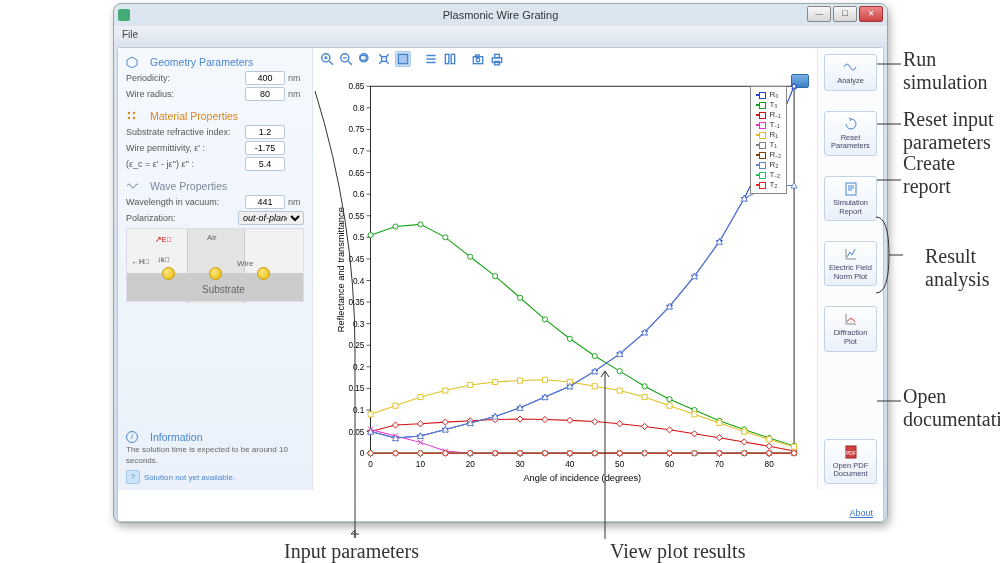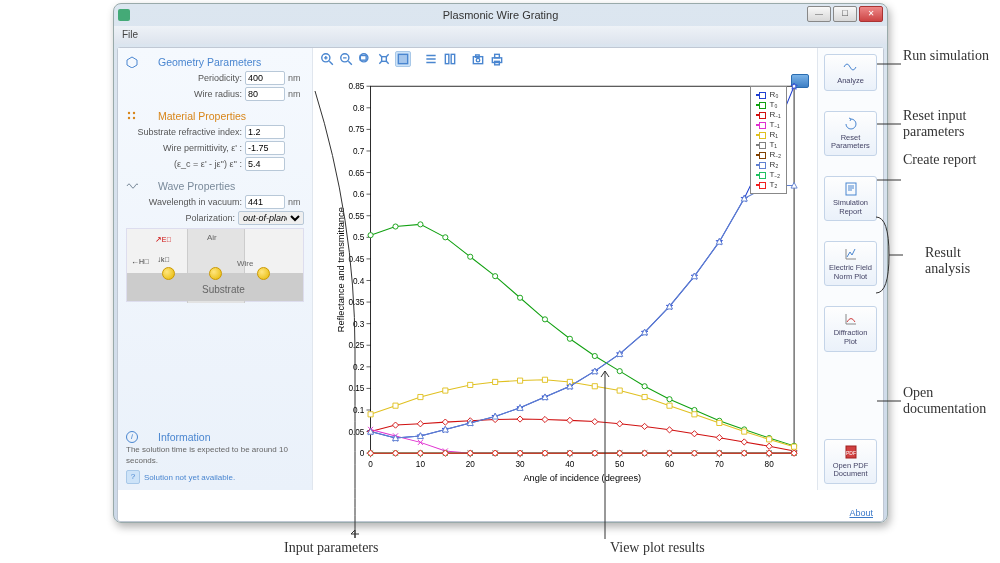--- a/index.html
+++ b/index.html
@@ -11,27 +11,27 @@
 .title{position:absolute;left:50%;transform:translateX(-50%);font-size:11px;color:#333}
 .winbtns{position:absolute;right:4px;top:2px;display:flex;gap:2px}
 .wb{width:24px;height:16px;border:1px solid #888;background:linear-gradient(#f8f8f8,#d8d8d8);border-radius:2px;font-size:8px;text-align:center;line-height:14px;color:#555}
 .wb.close{background:linear-gradient(#e88,#c44);color:#fff;border-color:#a33}
 .menubar{height:18px;background:linear-gradient(#eef2f7,#dde4ee);padding:0 8px;font-size:10px;line-height:18px;color:#444}
 .client{background:#fff;margin:3px;border-radius:3px;height:475px;border:1px solid #c0c8d4;position:relative}
 .hdr{padding:6px 10px;font-size:14px;color:#3a78c8;border-bottom:1px solid #e0e6ee;position:relative}
 .brand{position:absolute;right:10px;top:4px;font-size:7px;color:#888;text-align:right;line-height:1}
 .body{display:flex;height:442px}
 .sidebar-l{width:195px;background:linear-gradient(#f5f9fe,#eaf1fa);border-right:1px solid #e0e6ee;padding:6px 8px;display:flex;flex-direction:column;gap:6px}
-.sect-h{font-size:10.5px;color:#4a86d0;display:flex;align-items:center;gap:20px;padding:2px 0}
+.sect-h{font-size:10.5px;color:#4a86d0;display:flex;align-items:center;gap:12px;padding:2px 0}
 .sect-h.orange{color:#d8861a}
 .sect-h.grey{color:#7a8a9a}
 .ico{width:12px;height:12px;flex:none}
 .prm{display:flex;align-items:center;justify-content:flex-end;gap:3px;font-size:9px;color:#555;padding:1px 0}
-.prm label{flex:1;text-align:right}
-.prm input{width:40px;height:14px;border:1px solid #b8c8d8;font-size:9px;text-align:left;padding:6px 2px;border-radius:2px}
+.prm label{flex:1;text-align:left}
+.prm input{width:40px;height:14px;border:1px solid #b8c8d8;font-size:9px;text-align:center;padding:6px 2px;border-radius:2px}
 .prm select{width:66px;height:14px;border:1px solid #b8c8d8;font-size:9px;border-radius:2px;font-style:italic}
 .unit{width:16px;font-size:9px;color:#666}
 .diagram{height:74px;background:#f2f2f2;border:1px solid #dde;position:relative;margin-top:2px}
 .air{position:absolute;top:4px;left:80px;font-size:8px;color:#666}
 .wire-lbl{position:absolute;top:30px;left:110px;font-size:8px;color:#666}
 .sub-lbl{position:absolute;bottom:6px;left:75px;font-size:10px;color:#666}
 .subrect{position:absolute;left:60px;top:0;width:58px;height:74px;background:#e3e3e3;border-left:1px solid #ccc;border-right:1px solid #ccc}
 .ground{position:absolute;left:0;right:0;bottom:0;height:28px;background:#ccc}
 .circ{position:absolute;width:13px;height:13px;border-radius:50%;background:radial-gradient(circle at 35% 35%,#ffe680,#e6b800);border:1px solid #c90}
 .vec{position:absolute;left:10px;top:8px;font-size:8px;color:#333}
@@ -48,21 +48,21 @@
 .chart-wrap{position:absolute;left:20px;top:30px;right:10px;bottom:6px}
 #chart-svg{width:100%;height:100%}
 .legend{position:absolute;right:30px;top:38px;background:#fff;border:1px solid #888;padding:3px 5px;font-size:8px;line-height:1.25}
 .legend div{display:flex;align-items:center;gap:3px}
 .lsw{width:10px;height:1.5px;position:relative}
 .lsw::after{content:'';position:absolute;left:3px;top:-2.5px;width:5px;height:5px;border:1px solid;border-color:inherit;background:#fff}
 .sidebar-r{width:66px;border-left:1px solid #e0e6ee;padding:6px;display:flex;flex-direction:column;gap:20px;background:#fafcfe}
 .rbtn{border:1px solid #c4d4e8;background:linear-gradient(#fefefe,#eaf1fa);border-radius:3px;padding:4px 2px;text-align:center;font-size:7.5px;color:#446;cursor:pointer;line-height:1.15}
 .rbtn .ri{height:16px;display:flex;align-items:center;justify-content:center;margin-bottom:2px}
 .about{position:absolute;right:10px;bottom:3px;font-size:9px;color:#3a78c8;text-decoration:underline}
-.annot{position:absolute;font-size:14px;color:#333;font-family:Georgia,serif}
+.annot{position:absolute;font-size:20px;color:#333;font-family:Georgia,serif}
 .curve{position:absolute;pointer-events:none}
 .curve path{fill:none;stroke:#333;stroke-width:1}
 </style>
 </head>
 <body>
 
 <div class="canvas">
 <div class="win">
   <div class="titlebar">
     <div class="app-icon"></div>

